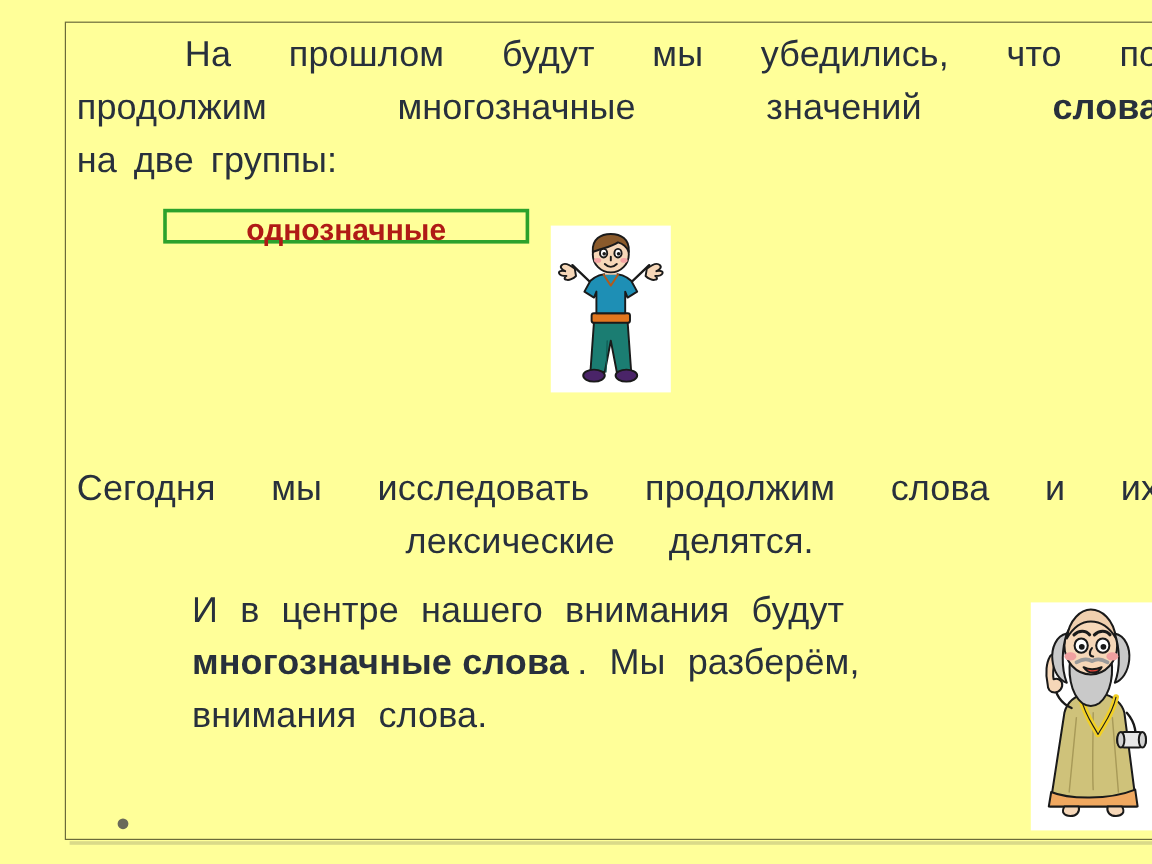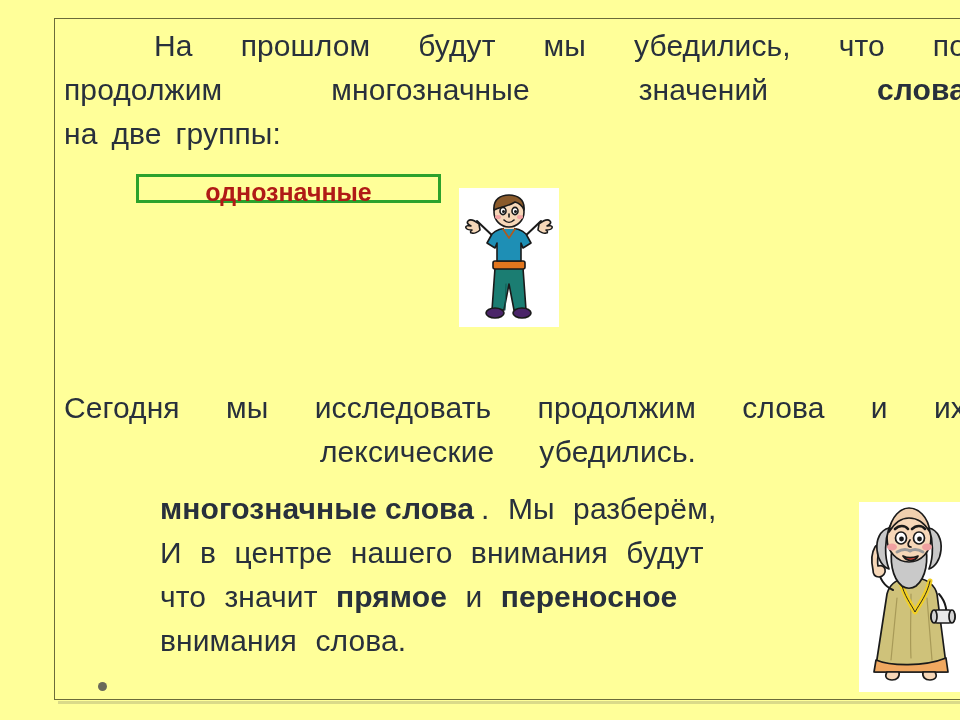--- a/index.html
+++ b/index.html
@@ -202,44 +202,37 @@
       <span class="w">Сегодня</span>
       <span class="w">мы</span>
       <span class="w">исследовать</span>
       <span class="w">продолжим</span>
       <span class="w">слова</span>
       <span class="w">и</span>
       <span class="w">их</span>
     </div>
     <div class="ln last">
       <span class="w">лексические</span>
-      <span class="w">убедились.</span>
+      <span class="w">делятся.</span>
     </div>
   </div>
 
   <div class="para" id="p3">
-    <div class="ln">
-      <b class="w tight">многозначные слова</b><span class="w">.</span>
-      <span class="w">Мы</span>
-      <span class="w">разберём,</span>
-    </div>
     <div class="ln">
       <span class="w">И</span>
       <span class="w">в</span>
       <span class="w">центре</span>
       <span class="w">нашего</span>
       <span class="w">внимания</span>
       <span class="w">будут</span>
     </div>
     <div class="ln">
-      <span class="w">что</span>
-      <span class="w">значит</span>
-      <b class="w">прямое</b>
-      <span class="w">и</span>
-      <b class="w">переносное</b>
+      <b class="w tight">многозначные слова</b><span class="w">.</span>
+      <span class="w">Мы</span>
+      <span class="w">разберём,</span>
     </div>
     <div class="ln">
       <span class="w">внимания</span>
       <span class="w">слова.</span>
     </div>
   </div>
 
   <div class="art" id="art-philosopher">
     <svg viewBox="0 0 110 190" xmlns="http://www.w3.org/2000/svg">
       <g stroke="#1a1a1a" stroke-width="1.7" stroke-linejoin="round" stroke-linecap="round">

